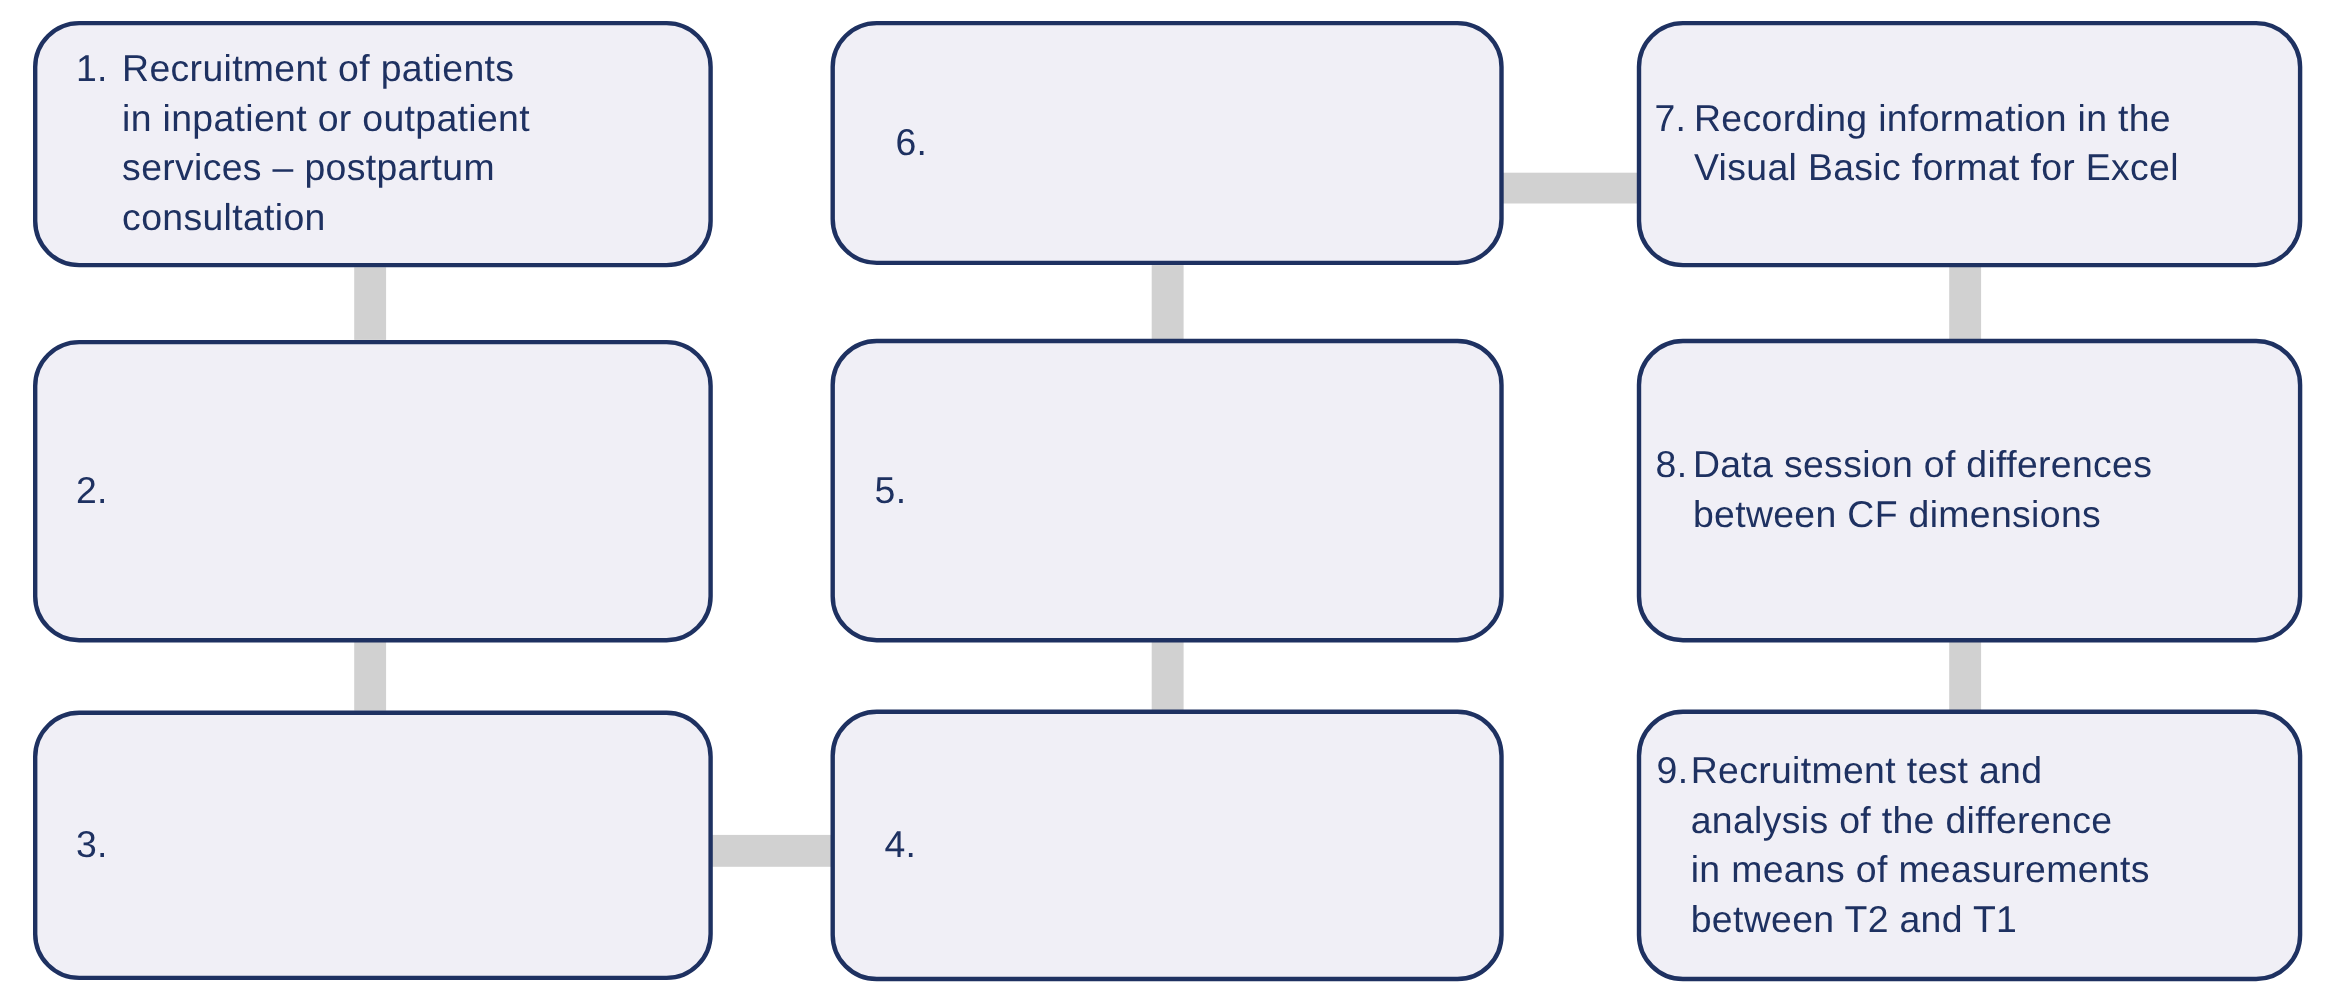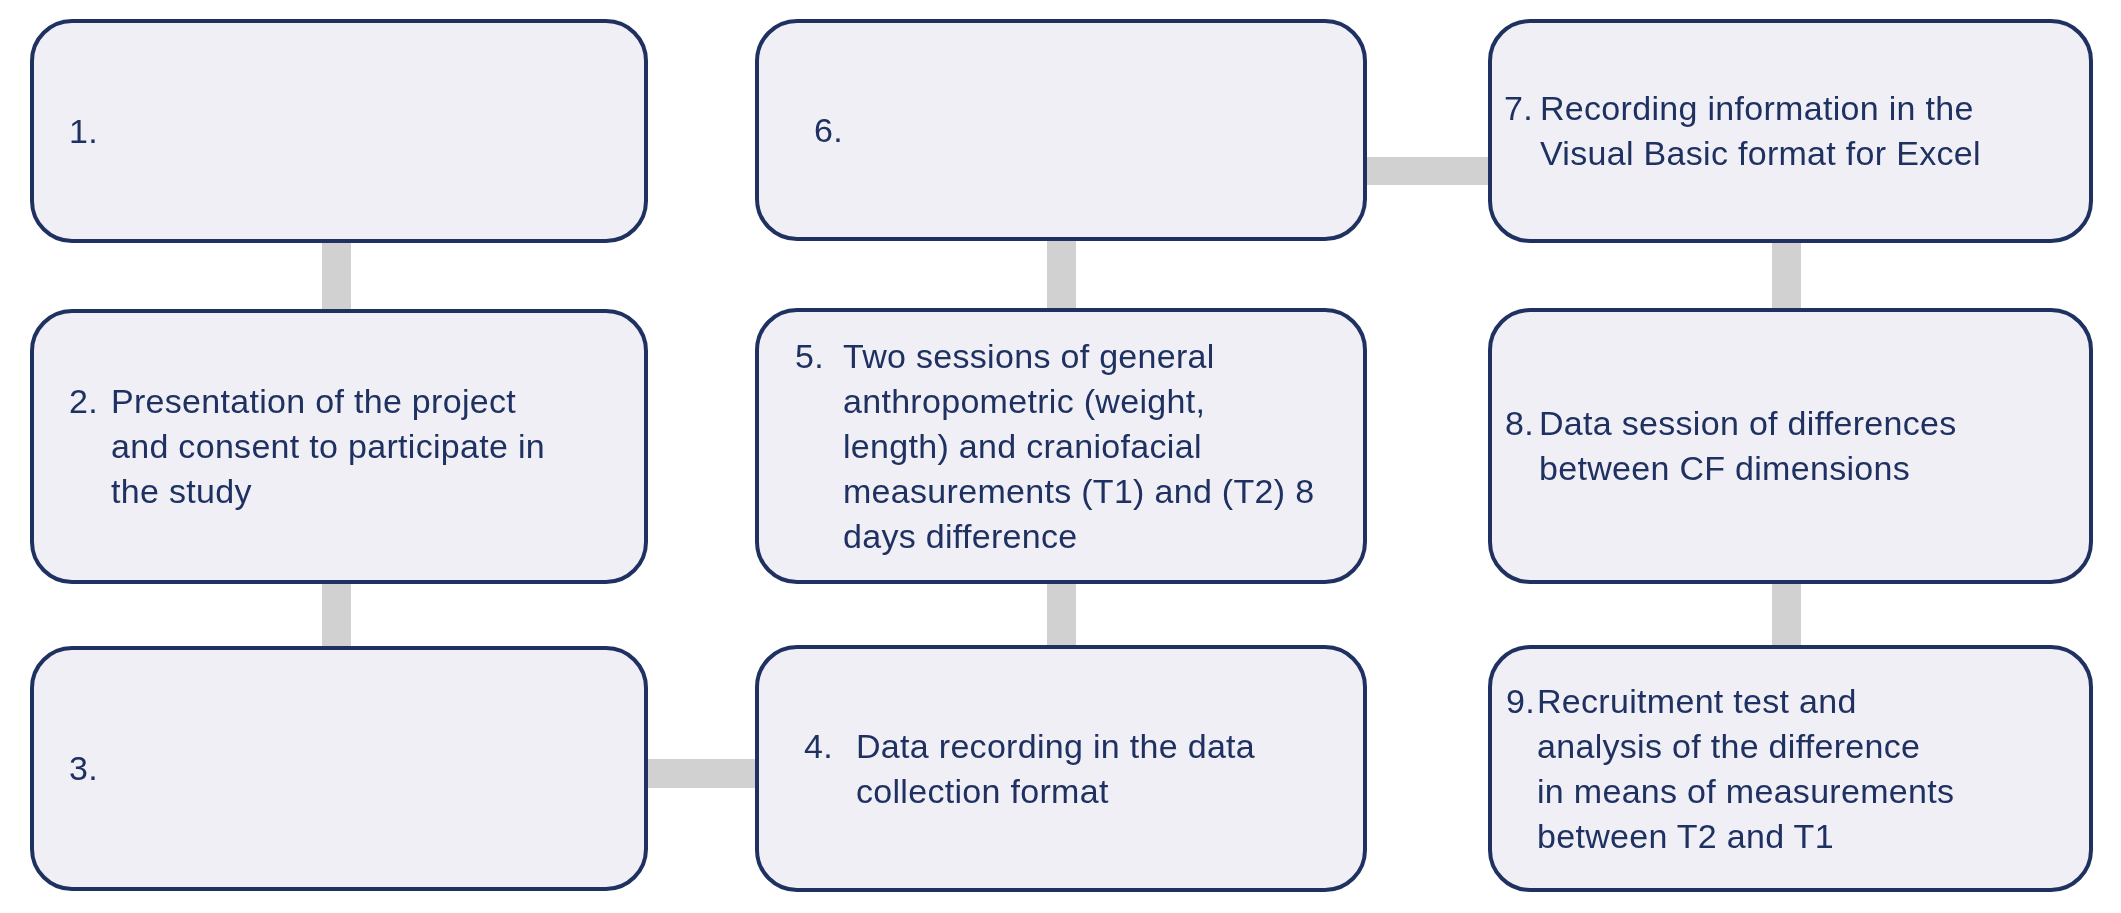--- a/index.html
+++ b/index.html
@@ -85,54 +85,48 @@
   <div class="connector c-3-4"></div>
   <div class="connector c-4-5"></div>
   <div class="connector c-5-6"></div>
   <div class="connector c-6-7"></div>
   <div class="connector c-7-8"></div>
   <div class="connector c-8-9"></div>
 
   <div class="box b1">
     <div class="inner">
       <span class="num">1.</span>
+      <div class="txt">Recruitment of patients
+in inpatient or outpatient
+services – postpartum
+consultation</div>
     </div>
   </div>
 
   <div class="box b2">
     <div class="inner">
       <span class="num">2.</span>
-      <div class="txt">Presentation of the project
-and consent to participate in
-the study</div>
     </div>
   </div>
 
   <div class="box b3">
     <div class="inner">
       <span class="num">3.</span>
     </div>
   </div>
 
   <div class="box b4">
     <div class="inner">
       <span class="num">4.</span>
-      <div class="txt">Data recording in the data
-collection format</div>
     </div>
   </div>
 
   <div class="box b5">
     <div class="inner">
       <span class="num">5.</span>
-      <div class="txt">Two sessions of general
-anthropometric (weight,
-length) and craniofacial
-measurements (T1) and (T2) 8
-days difference</div>
     </div>
   </div>
 
   <div class="box b6">
     <div class="inner">
       <span class="num">6.</span>
     </div>
   </div>
 
   <div class="box b7">

